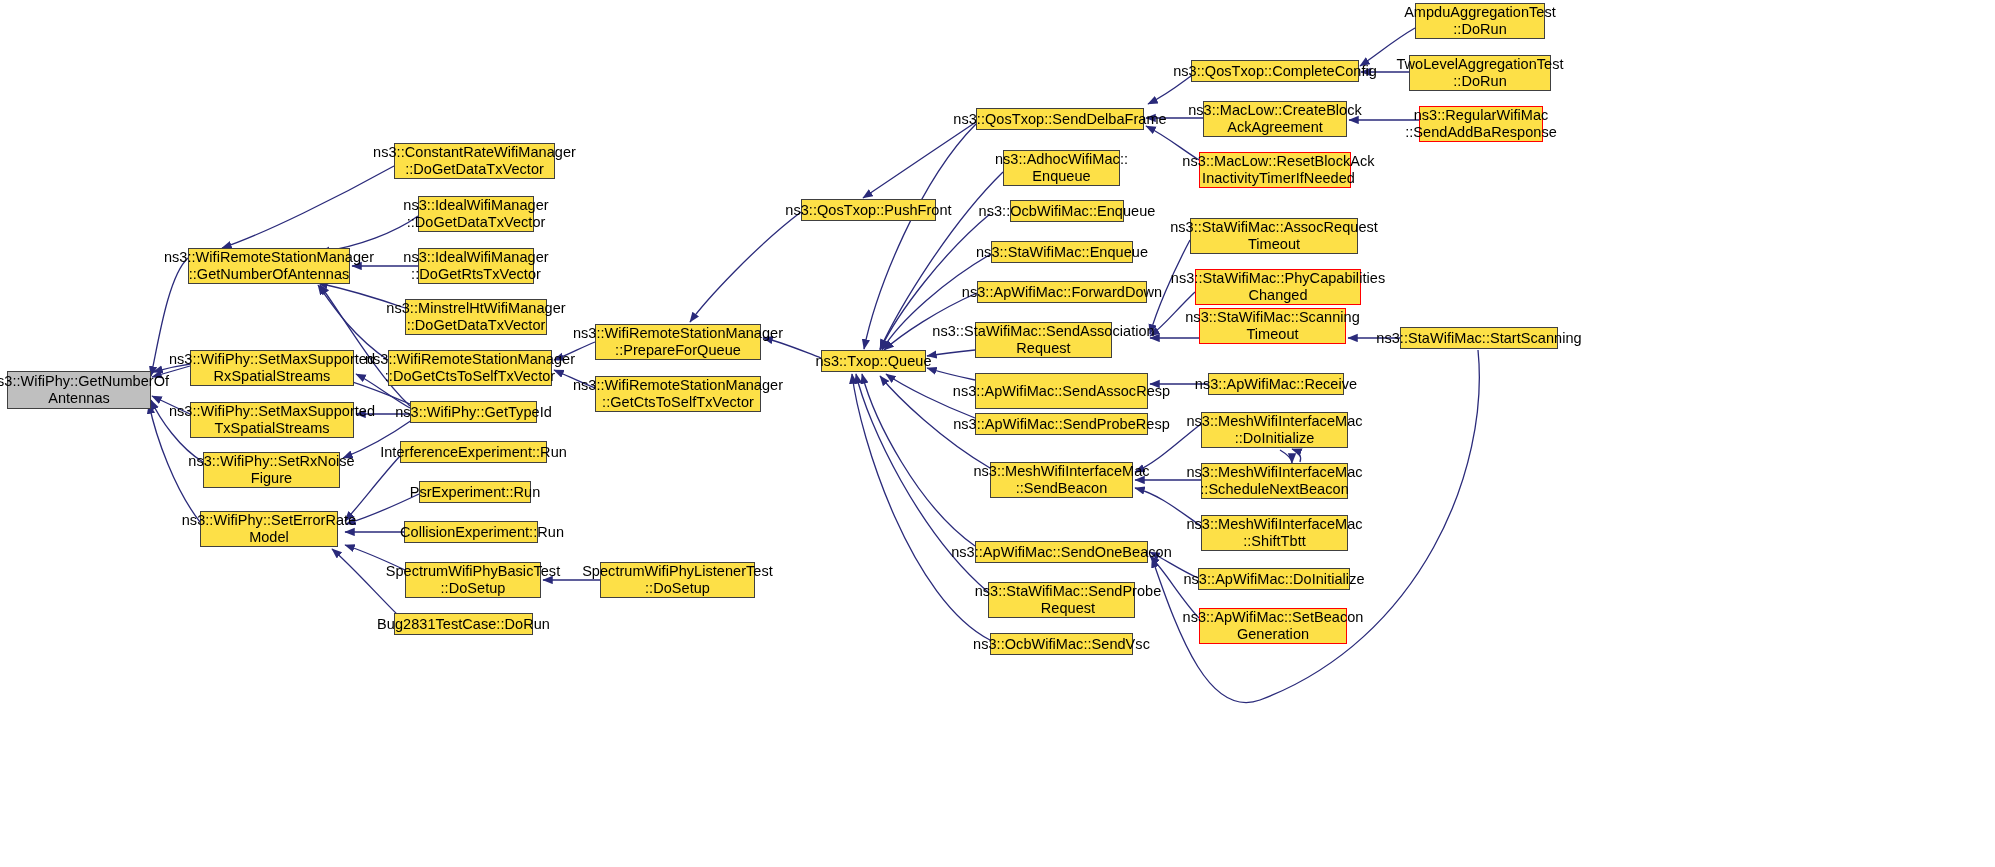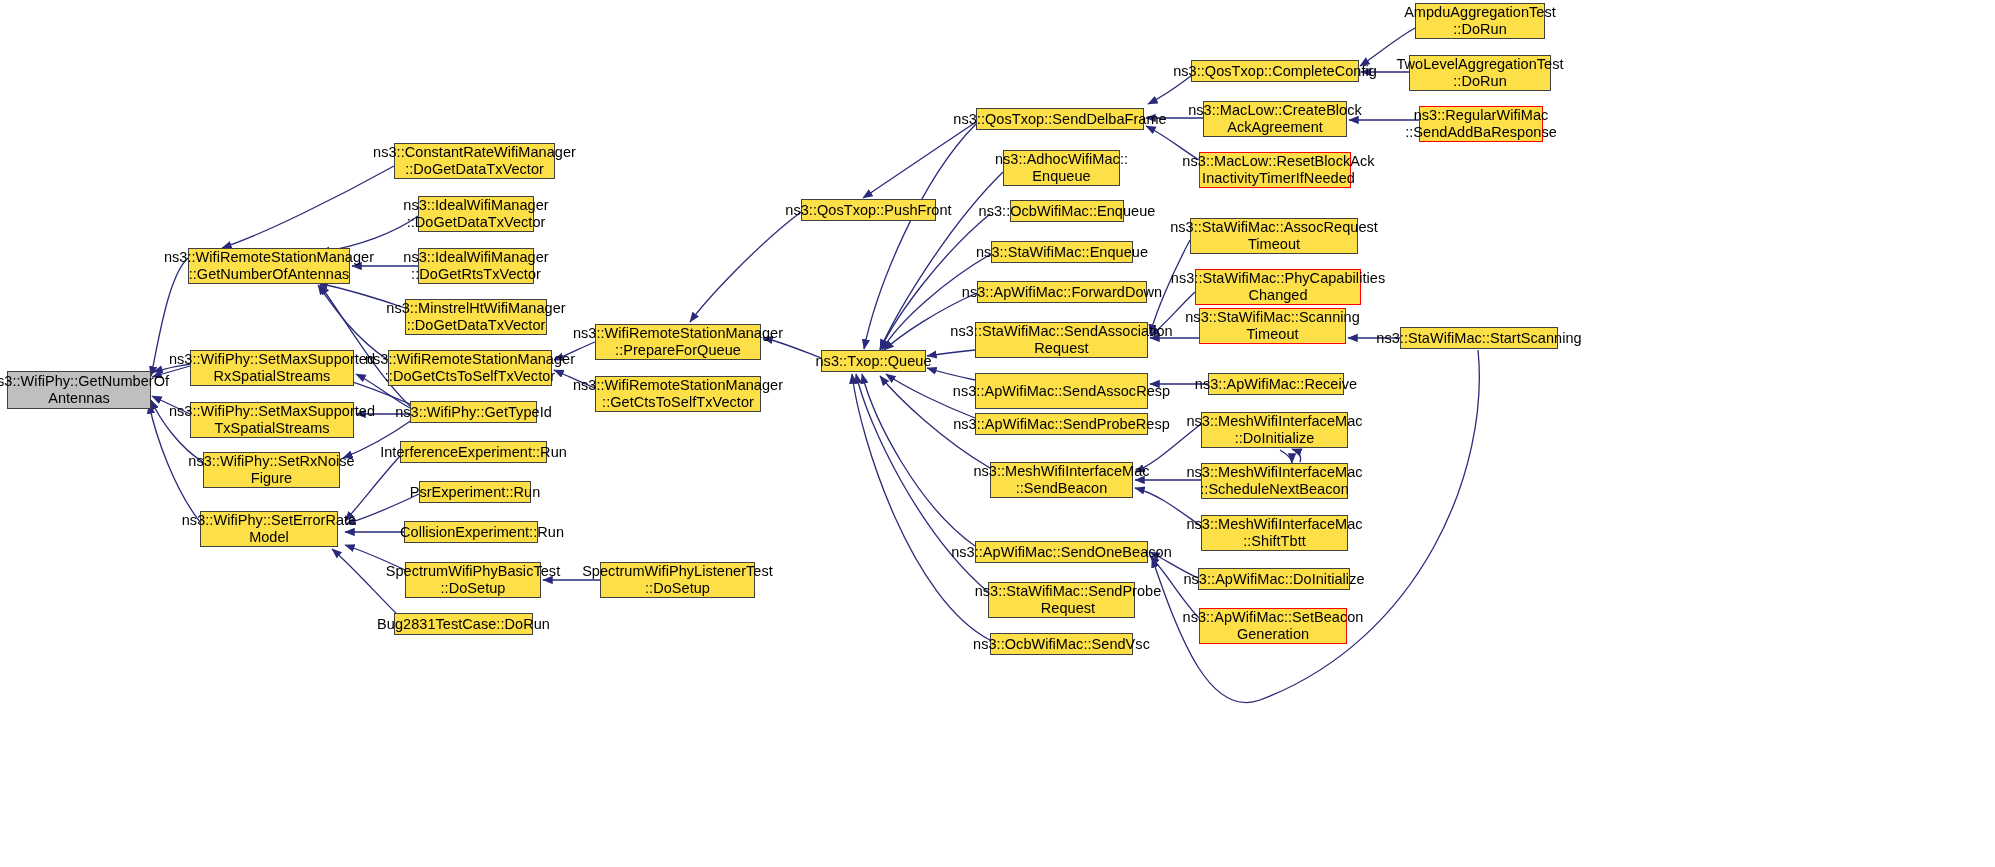--- a/index.html
+++ b/index.html
@@ -155,21 +155,21 @@
       <div class="node" style="left: 595px; top: 376px; width: 166px; height: 36px;">ns3::WifiRemoteStationManager
 ::GetCtsToSelfTxVector</div>
       <div class="node" style="left: 821px; top: 350px; width: 105px; height: 22px;">ns3::Txop::Queue</div>
       <div class="node" style="left: 801px; top: 199px; width: 135px; height: 22px;">ns3::QosTxop::PushFront</div>
       <div class="node" style="left: 976px; top: 108px; width: 168px; height: 22px;">ns3::QosTxop::SendDelbaFrame</div>
       <div class="node" style="left: 1003px; top: 150px; width: 117px; height: 36px;">ns3::AdhocWifiMac::
 Enqueue</div>
       <div class="node" style="left: 990px; top: 200px; width: 114px; height: 22px; margin-left: 20px;">ns3::OcbWifiMac::Enqueue</div>
       <div class="node" style="left: 991px; top: 241px; width: 142px; height: 22px;">ns3::StaWifiMac::Enqueue</div>
       <div class="node" style="left: 977px; top: 281px; width: 170px; height: 22px;">ns3::ApWifiMac::ForwardDown</div>
-      <div class="node" style="left: 975px; top: 322px; width: 173px; height: 36px;">ns3::StaWifiMac::SendAssociation
+      <div class="node" style="left: 975px; top: 322px; width: 137px; height: 36px;">ns3::StaWifiMac::SendAssociation
 Request</div>
       <div class="node" style="left: 975px; top: 373px; width: 173px; height: 36px;">ns3::ApWifiMac::SendAssocResp</div>
       <div class="node" style="left: 975px; top: 413px; width: 173px; height: 22px;">ns3::ApWifiMac::SendProbeResp</div>
       <div class="node" style="left: 990px; top: 462px; width: 143px; height: 36px;">ns3::MeshWifiInterfaceMac
 ::SendBeacon</div>
       <div class="node" style="left: 975px; top: 541px; width: 173px; height: 22px;">ns3::ApWifiMac::SendOneBeacon</div>
       <div class="node" style="left: 988px; top: 582px; width: 147px; height: 36px; padding-left: 16px;">ns3::StaWifiMac::SendProbe
 Request</div>
       <div class="node" style="left: 990px; top: 633px; width: 143px; height: 22px;">ns3::OcbWifiMac::SendVsc</div>
       <div class="node" style="left: 1191px; top: 60px; width: 168px; height: 22px;">ns3::QosTxop::CompleteConfig</div>

